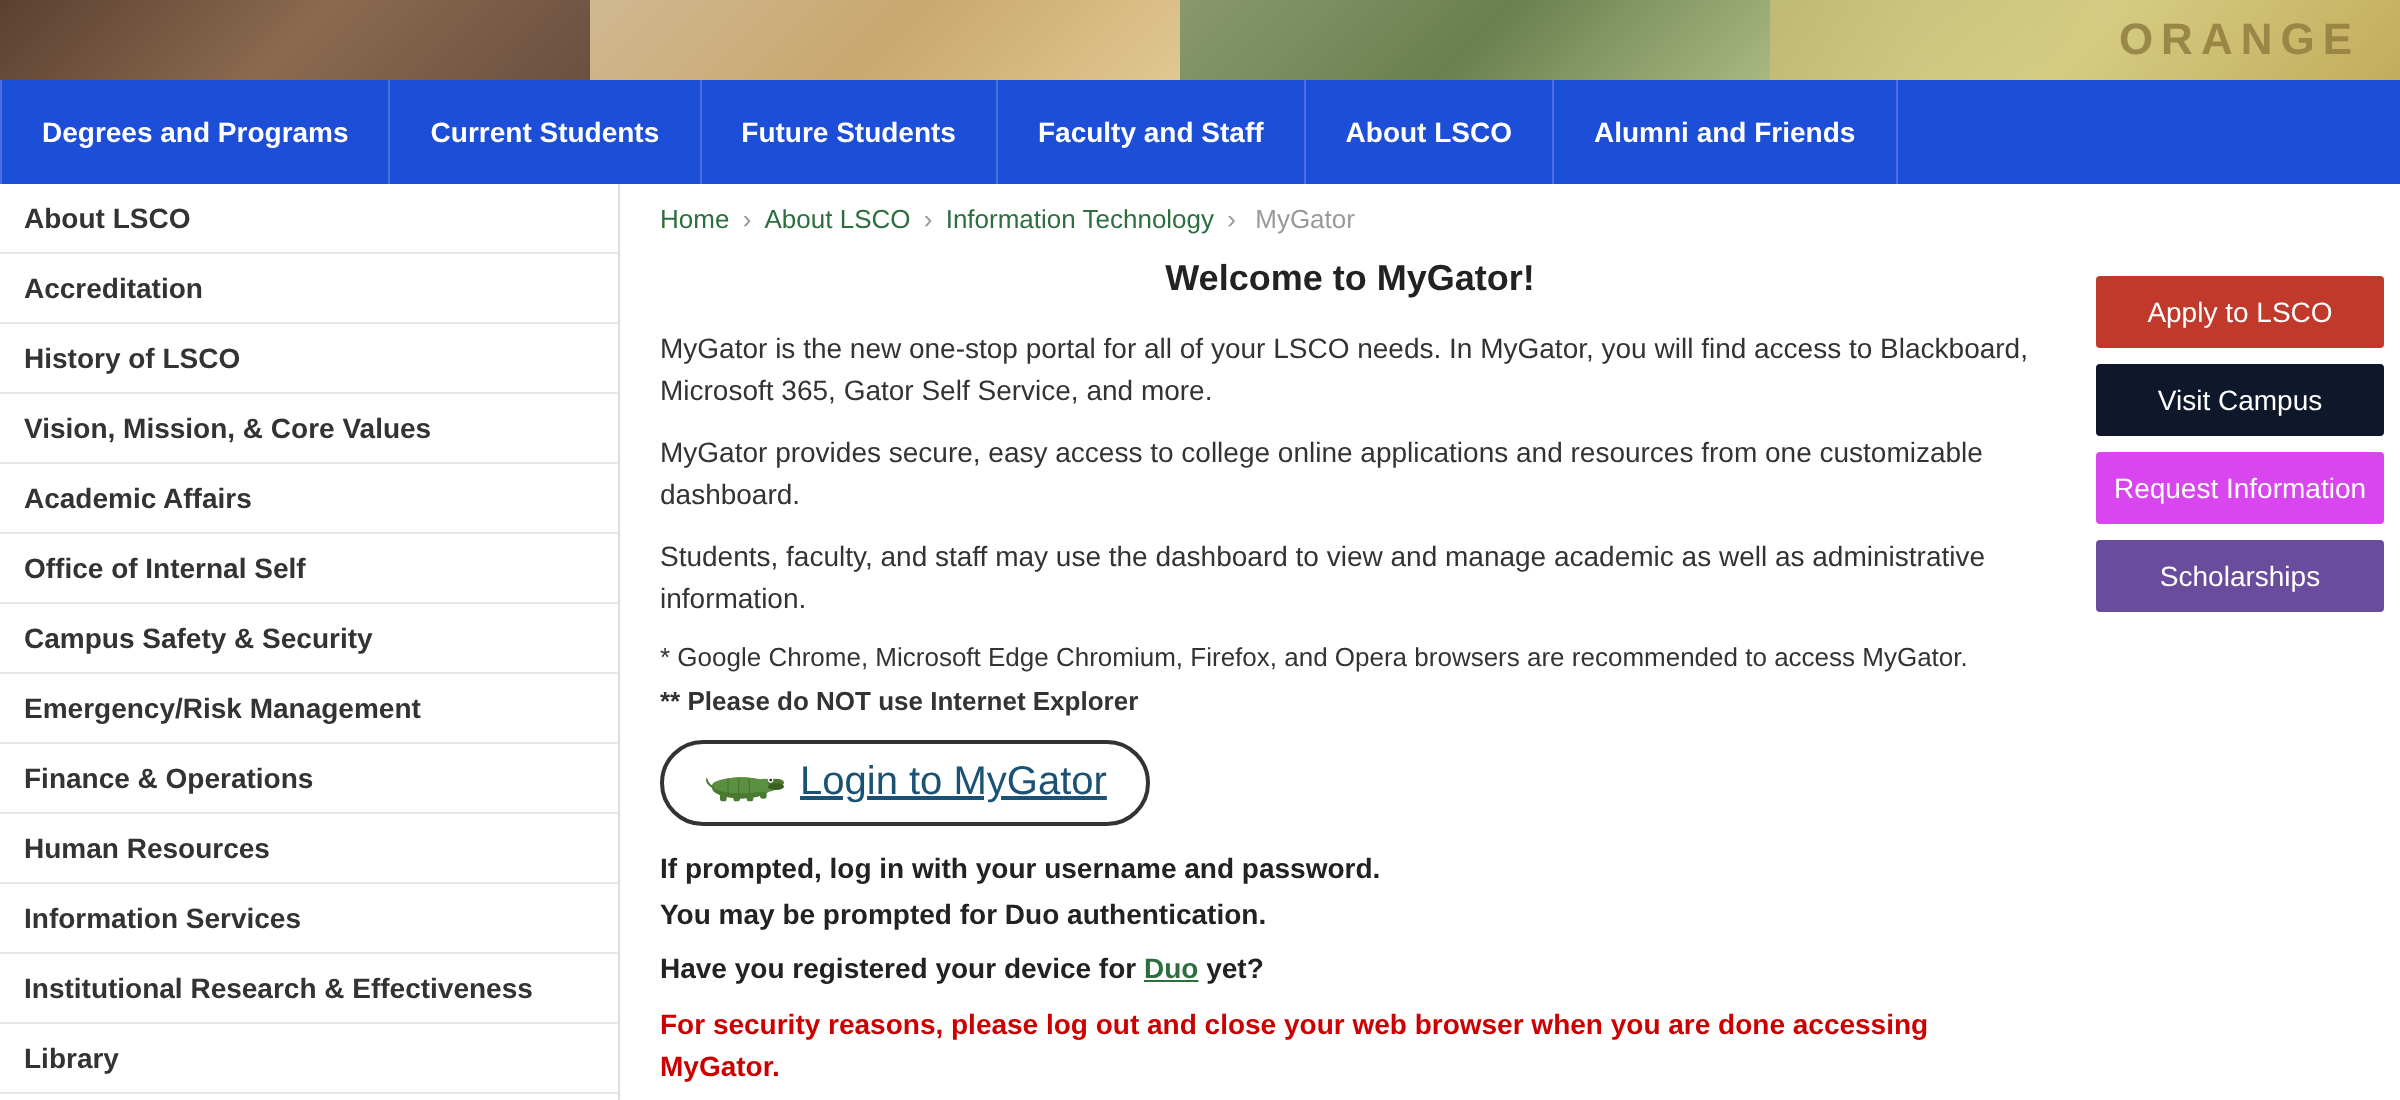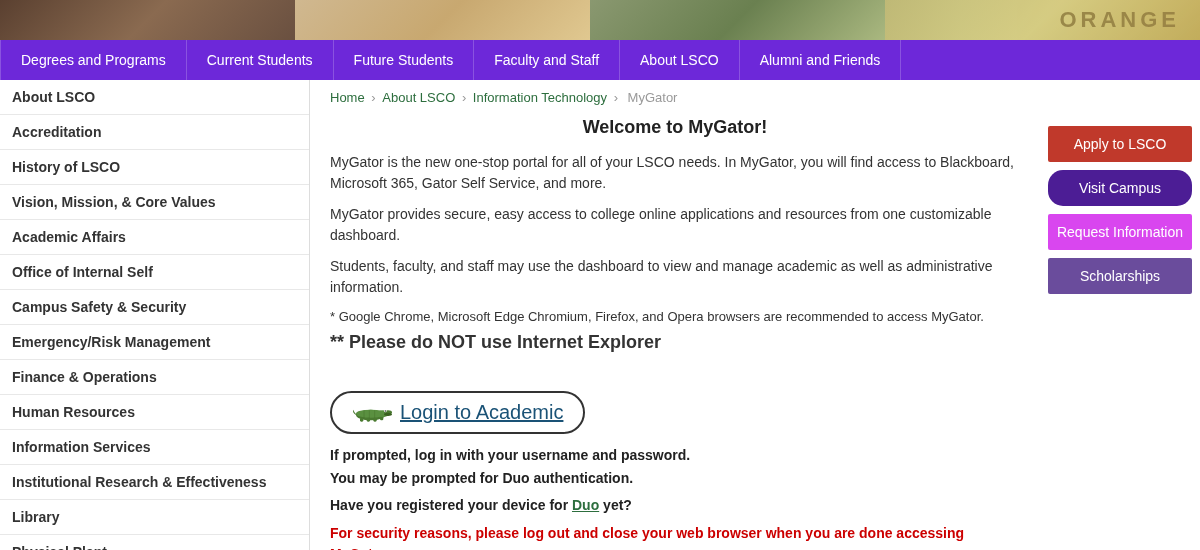--- a/index.html
+++ b/index.html
@@ -17,24 +17,25 @@
       position: relative;
       padding-left: 12px;
     }
     .header-img-block:nth-child(1) { background: #7a6050; }
     .header-img-block:nth-child(2) { background: #c8b090; }
     .header-img-block:nth-child(3) { background: #9aaa70; }
     .header-img-block:nth-child(4) { background: #d4c080; display: flex; align-items: center; justify-content: flex-end; padding-right: 10px; color: #8a7040; font-size: 20px; font-weight: bold; letter-spacing: 3px; }
 
     
     .top-nav {
-      background: #6d28d9;
+      background: #1d4ed8;
       display: flex;
       align-items: center;
-      height: 40px;
+      height: 52px;
+      font-weight: bold;
     }
     .top-nav-item {
       color: #fff;
       padding: 0 20px;
       height: 100%;
       display: flex;
       align-items: center;
       font-size: 14px;
       cursor: pointer;
       border-right: 1px solid rgba(255,255,255,0.2);
@@ -100,23 +101,23 @@
       color: #333;
       font-size: 14px;
     }
     .content-note {
       font-size: 13px;
       color: #333;
       margin-bottom: 4px;
       line-height: 1.4;
     }
     .content-warning {
-      font-size: 18px;
-      font-weight: bold;
-      margin-bottom: 26px;
+      font-size: 13px;
+      font-weight: bold;
+      margin-bottom: 0;
     }
 
     
     .login-link-container {
       display: inline-block;
       border: 2px solid #333;
       border-radius: 30px;
       padding: 8px 20px;
       margin: 10px 0;
       cursor: pointer;
@@ -176,21 +177,21 @@
       text-align: center;
       color: #fff;
       font-size: 14px;
       font-weight: normal;
       cursor: pointer;
       border: none;
       border-radius: 2px;
       width: 100%;
     }
     .btn-apply { background: #c0392b; }
-    .btn-visit { background: #4c1d95; border-radius: 15px; }
+    .btn-visit { background: #0f172a; }
     .btn-request { background: #d946ef; }
     .btn-scholarships { background: #6a4c9c; }
 
     
     .gator-svg { width: 40px; height: 22px; }
   </style>
 </head>
 <body>
 
 <div class="header-images">
@@ -276,21 +277,21 @@
           <rect x="22" y="22" width="5" height="6" rx="2" fill="#4a7a30"></rect>
           <rect x="32" y="22" width="5" height="6" rx="2" fill="#4a7a30"></rect>
           <rect x="42" y="21" width="5" height="5" rx="2" fill="#4a7a30"></rect>
 
           <path d="M6 18 Q0 14 2 10 Q4 16 8 17Z" fill="#4a7a30"></path>
 
           <line x1="18" y1="11" x2="18" y2="23" stroke="#3a6020" stroke-width="1" opacity="0.5"></line>
           <line x1="26" y1="11" x2="26" y2="23" stroke="#3a6020" stroke-width="1" opacity="0.5"></line>
           <line x1="34" y1="11" x2="34" y2="22" stroke="#3a6020" stroke-width="1" opacity="0.5"></line>
         </svg>
-        <span class="login-text">Login to Academic</span>
+        <span class="login-text">Login to MyGator</span>
       </a>
     </div>
 
     
     <p class="login-prompt">
       <span>If prompted, log in with your username and password.</span><br>
       <span>You may be prompted for Duo authentication.</span>
     </p>
 
     

